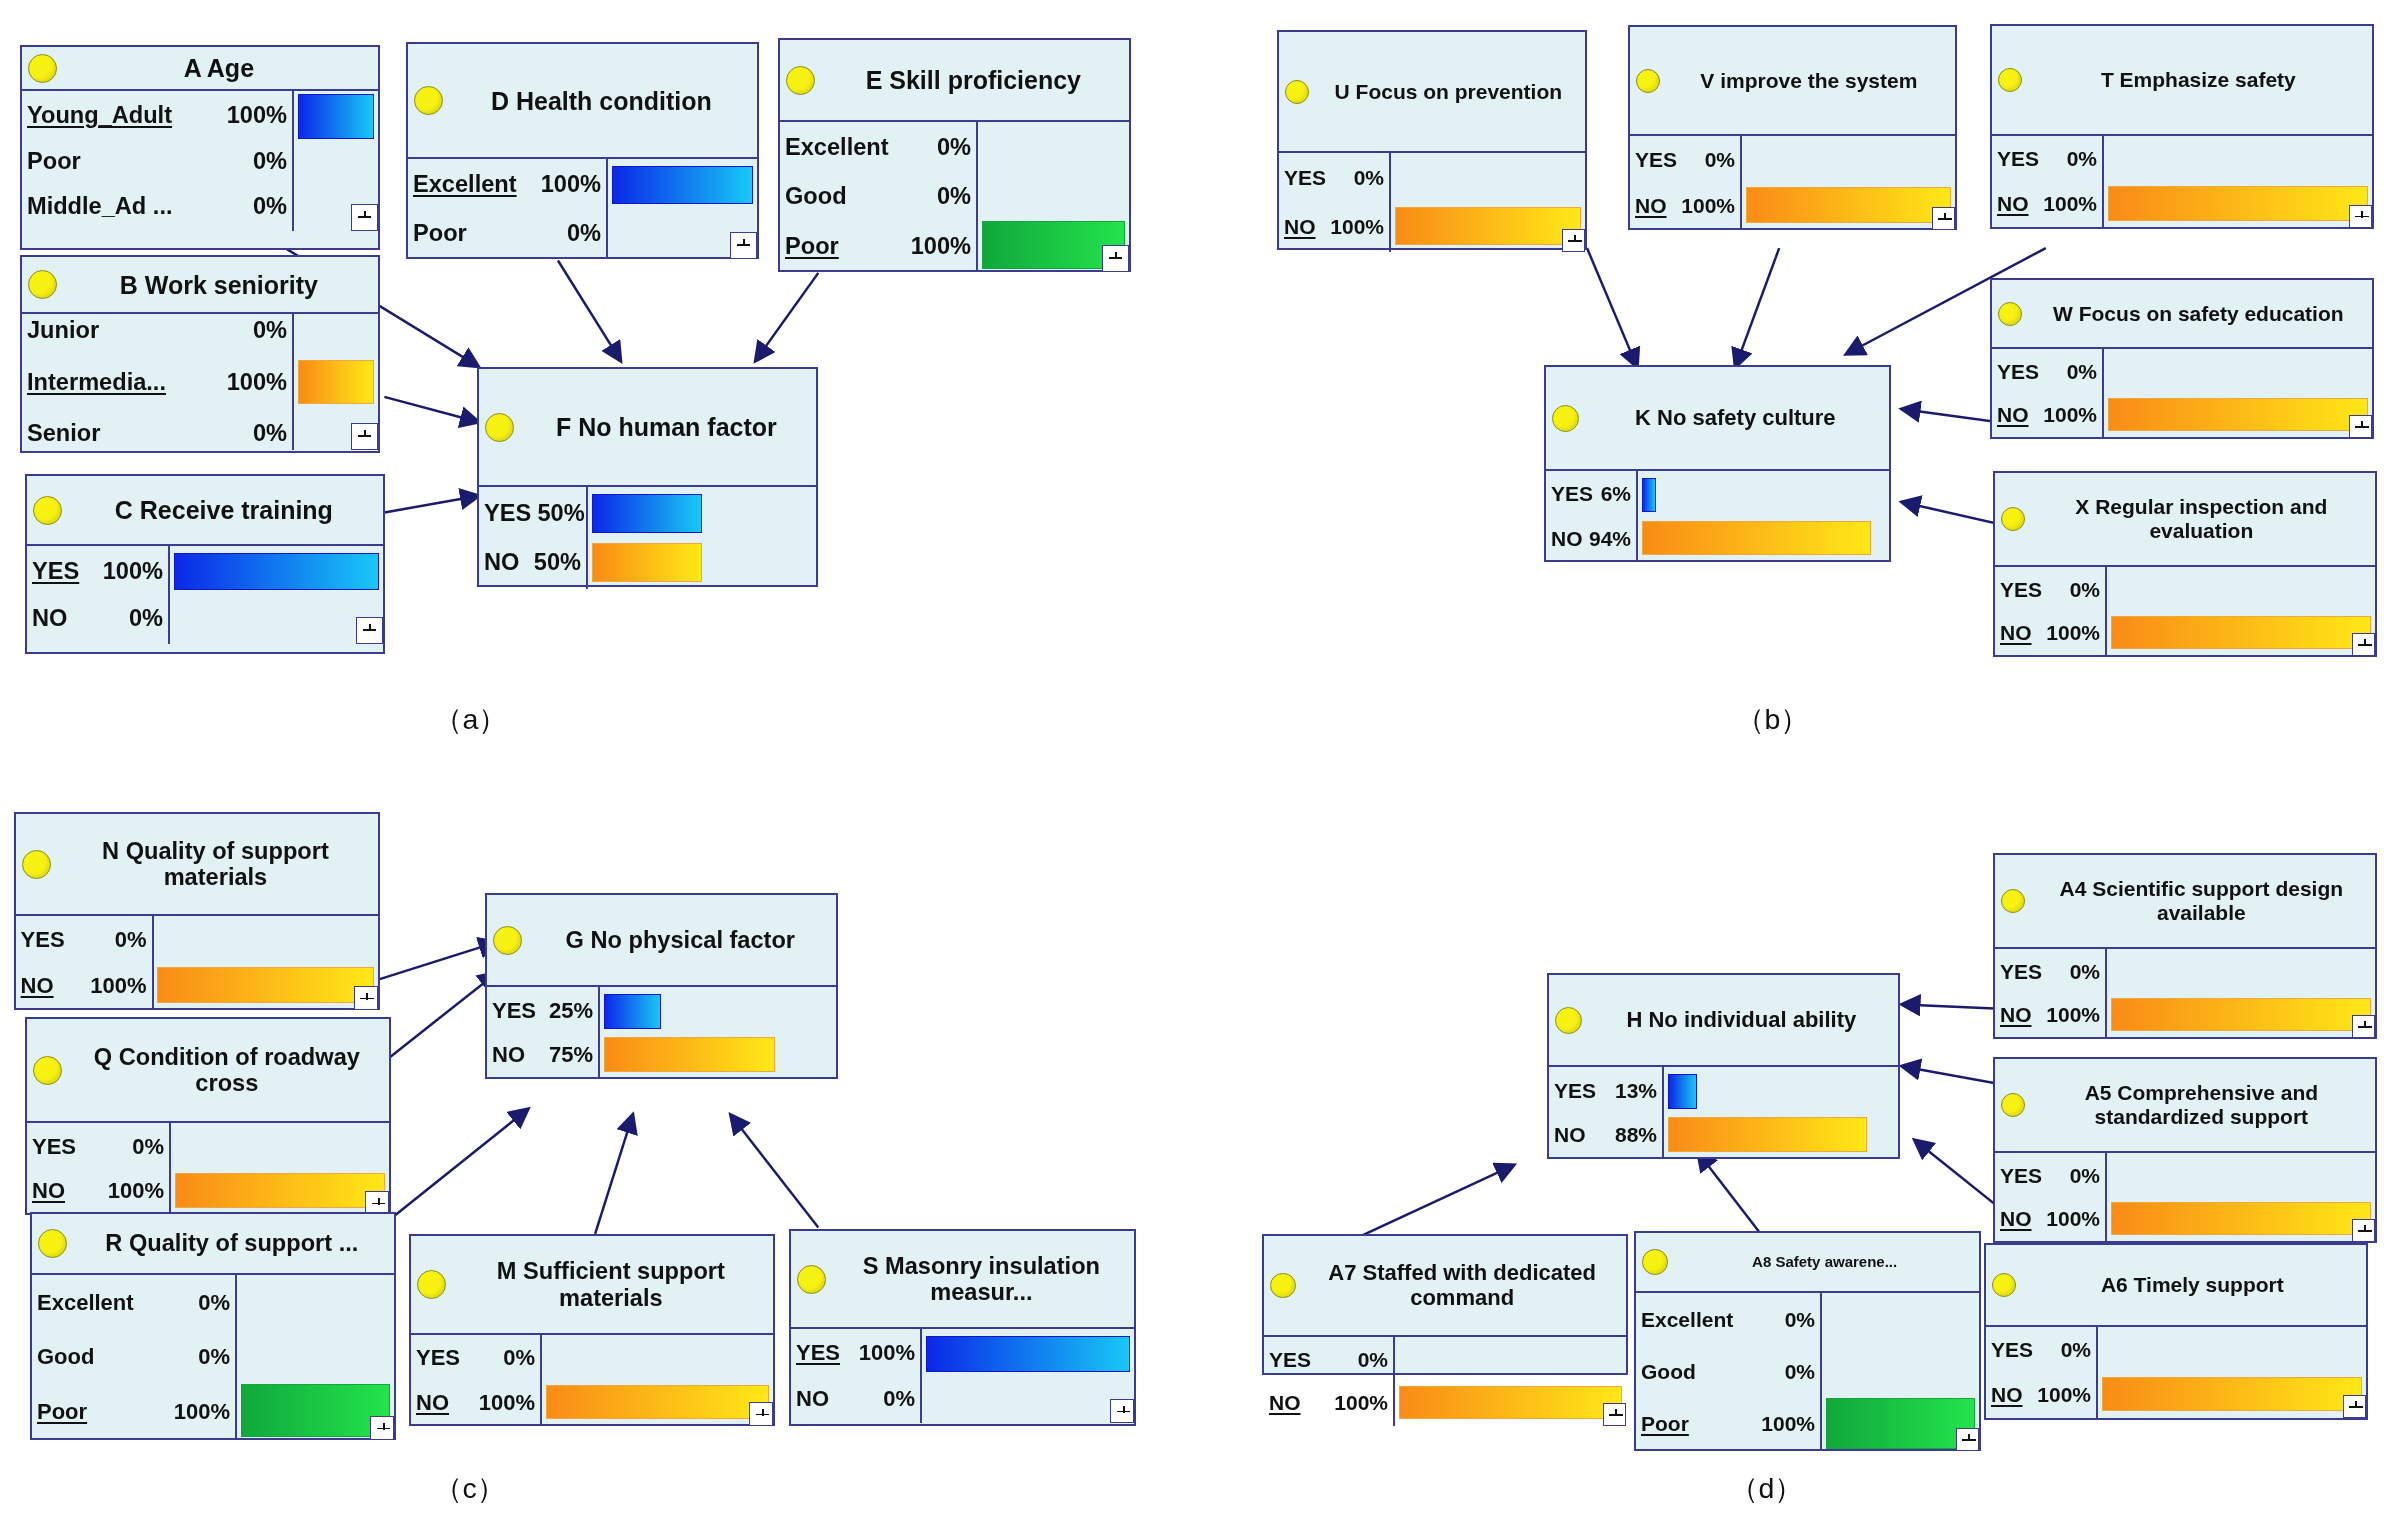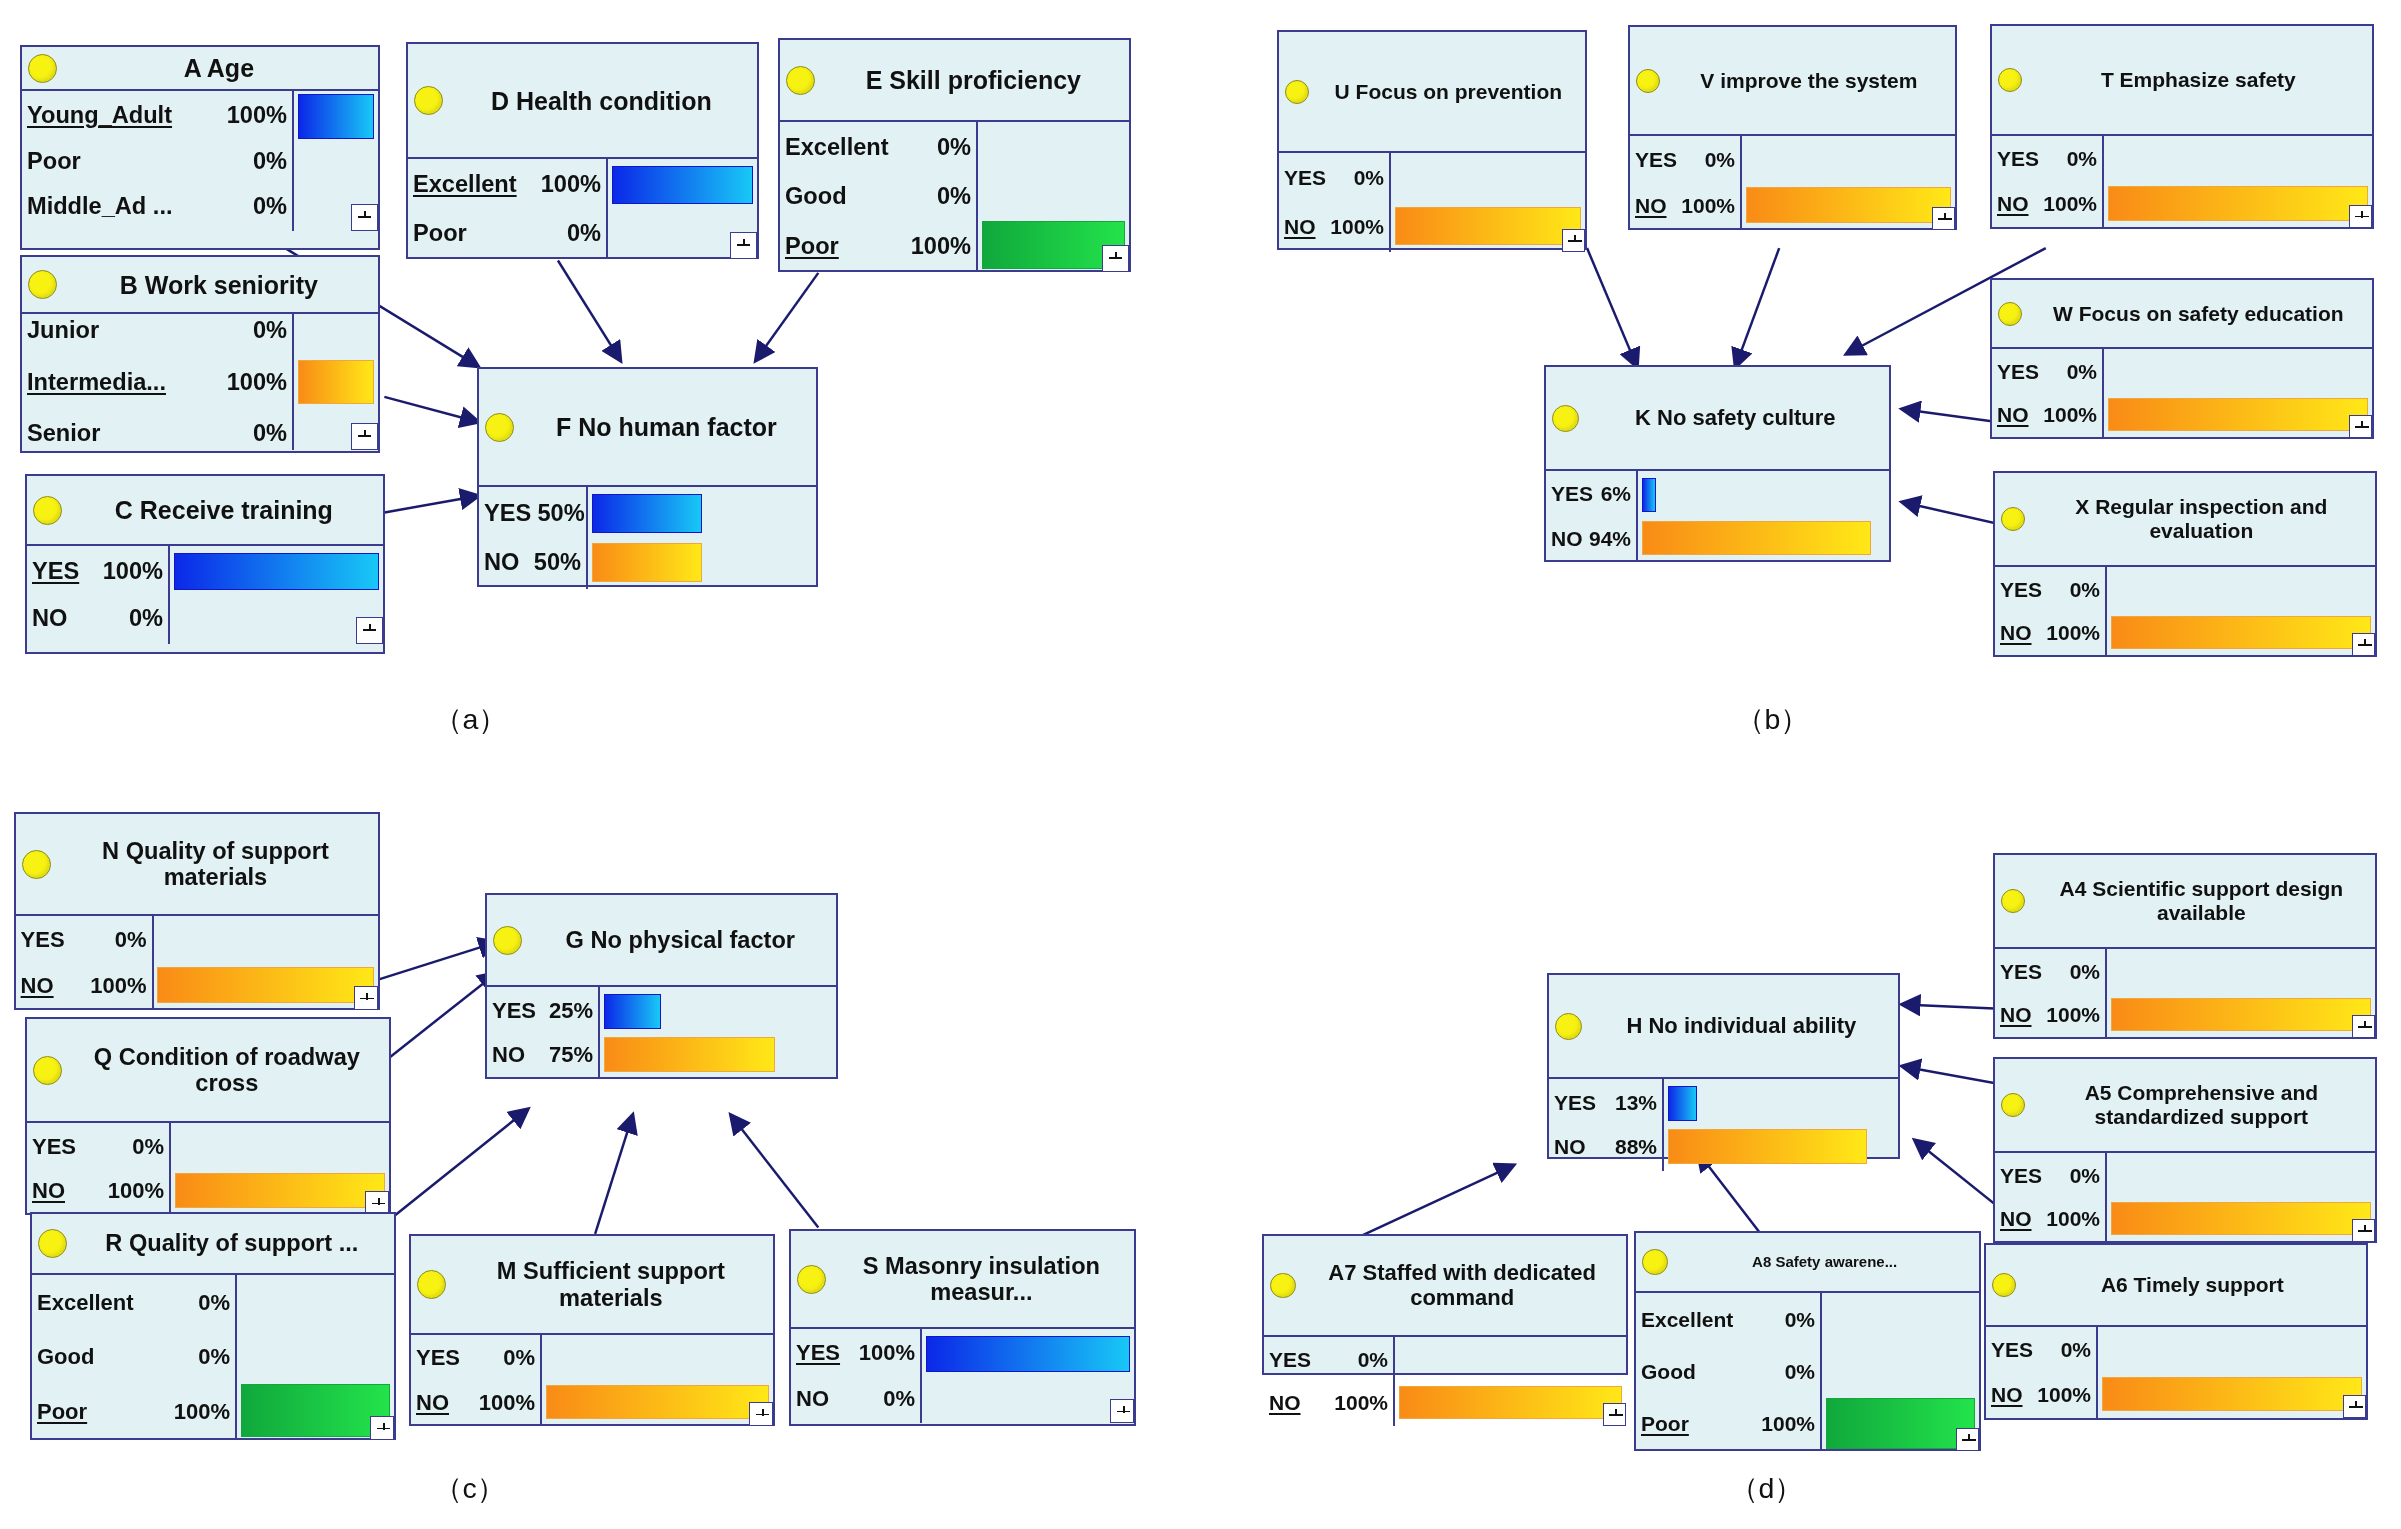--- a/index.html
+++ b/index.html
@@ -737,21 +737,21 @@
             <div class="bar green" style="width:100%;"></div>
           </div>
         <div class="pin" style="width:21px;height:21px;">
             <i style="width:11px;height:11px;"></i>
           </div>
       </div>
     </div>
   </div>
 
   <div class="node" style="left:1547px;top:973px;width:353px;height:186px;">
-    <div class="hdr" style="height:104px;">
+    <div class="hdr" style="height:92px;">
       <span class="bulb" style="width:25px;height:25px;"></span>
       <span class="ttl" style="font-size:22px;">H No individual ability</span>
     </div>
     <div class="body" style="height:92px;">
       <div class="labels" style="width:115px;font-size:21px;">
         <div class="row">
             <span class="nm">YES</span>
             <span class="pc">13%</span>
           </div>
         <div class="row">

